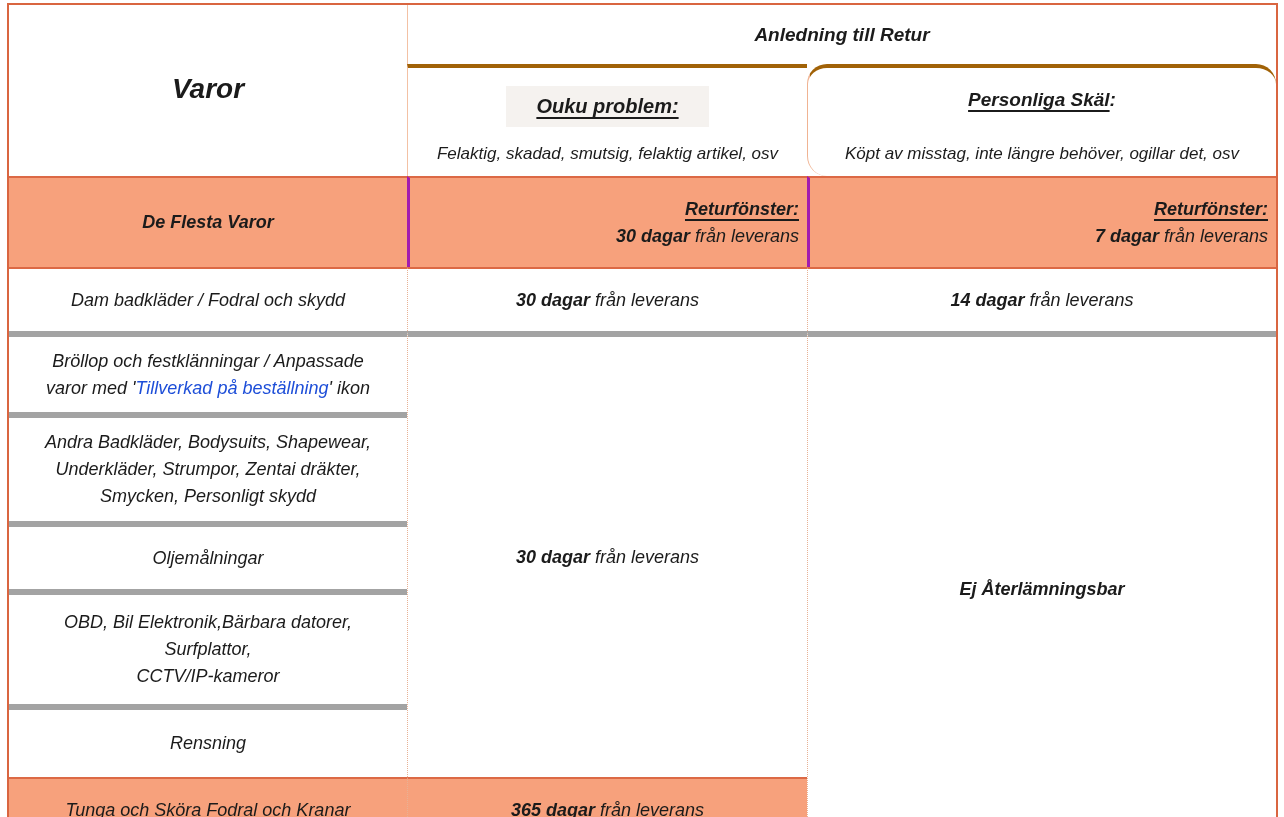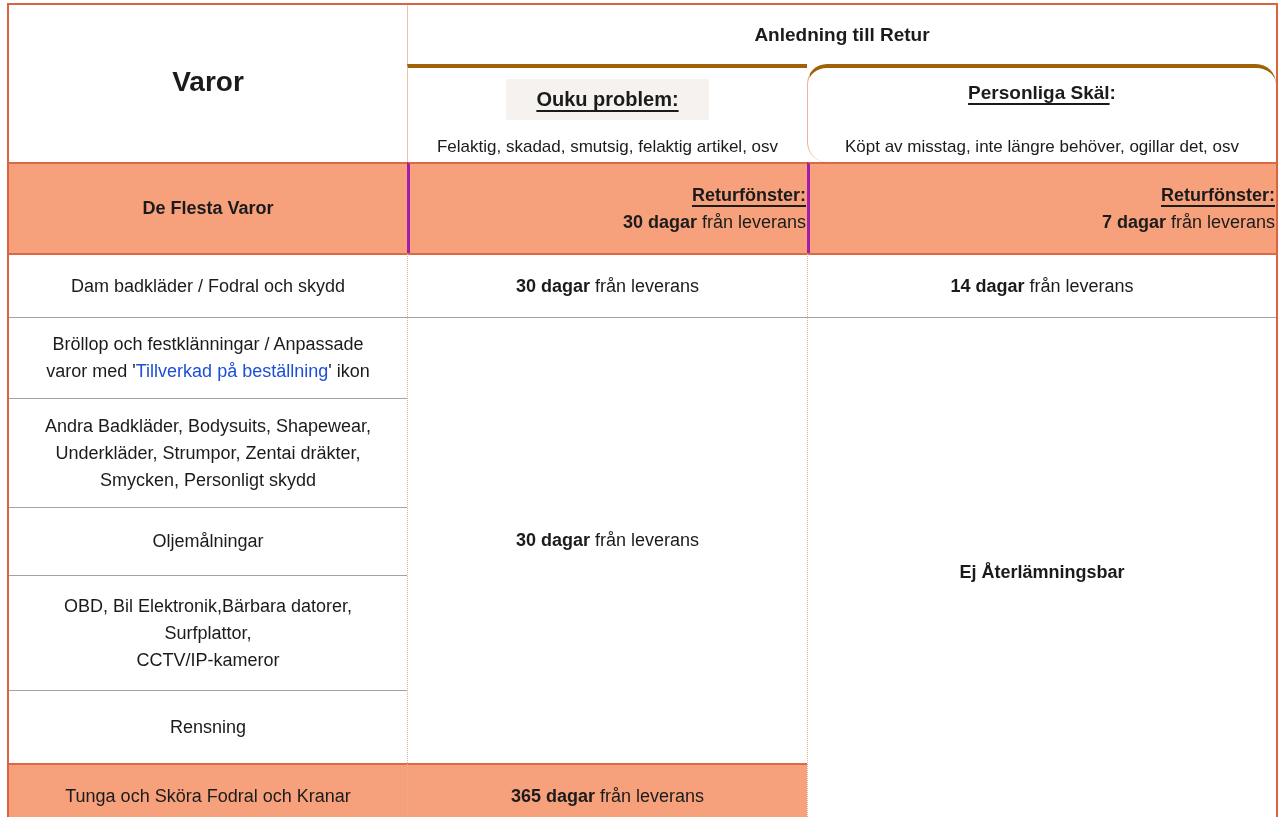--- a/index.html
+++ b/index.html
@@ -17,33 +17,34 @@
     width: 1267px;
     border: 2px solid #d96540;
   }
   table.policy {
     border-collapse: separate;
     border-spacing: 0;
     table-layout: fixed;
     width: 100%;
   }
   td {
-    padding: 1px;
+    padding: 8px;
     text-align: center;
     vertical-align: middle;
     font-size: 18px;
     line-height: 27px;
+    font-style: italic;
   }
   
   col.c1 { width: 398px; }
   col.c2 { width: 400px; }
   col.c3 { width: 469px; }
   
   .bt-strong { border-top: 2px solid #dc6945; }
-  .bt-med    { border-top: 1px solid #a3a3a3; }
+  .bt-med    { border-top: 6px solid #a3a3a3; }
   .bt-light  { border-top: 4px solid #a16207; }
   .bl-solid  { border-left: 1px solid #f3c1a4; }
   .bl-solid2 { border-left: 1px solid #f0b392; border-radius: 20px; }
   .bl-dot    { border-left: 1px dotted #e8b194; }
   .bl-orange { border-left: 3px solid #a21caf; text-align: right; }
   
   .orange { background: #f7a17c; }
   
   .bold { font-weight: bold; }
   .u {

